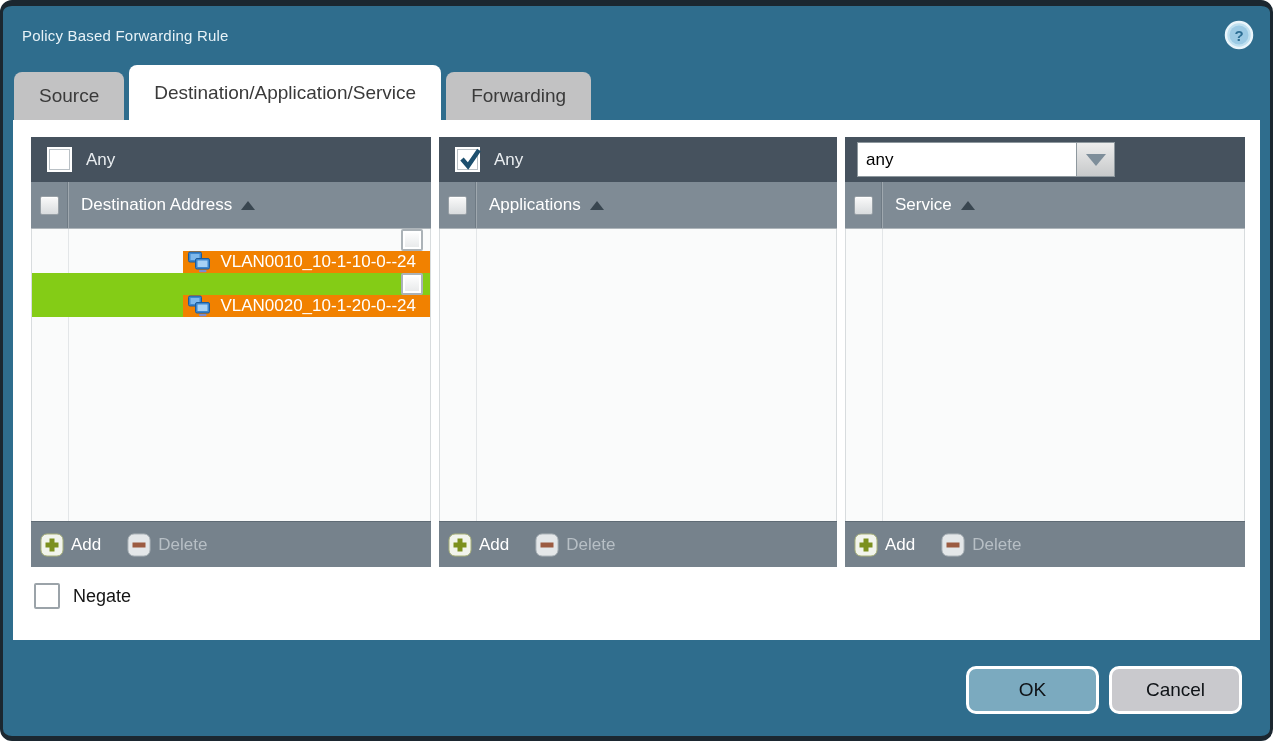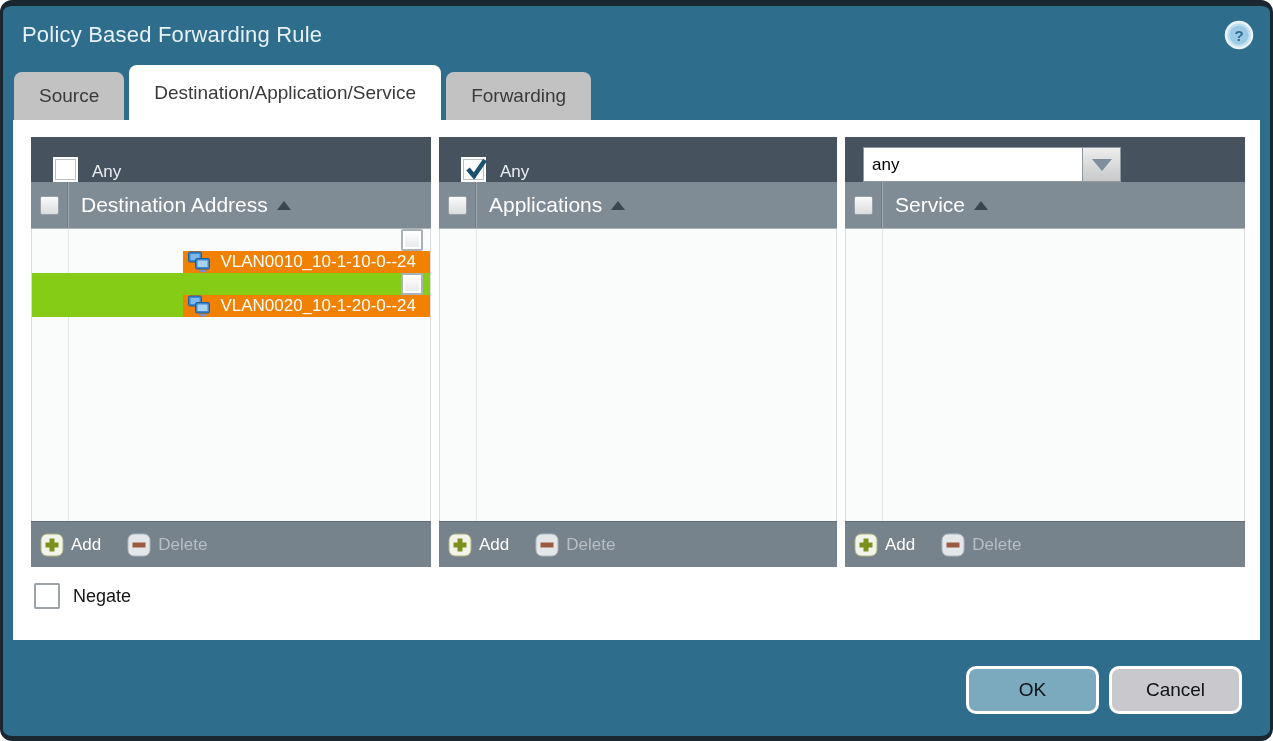--- a/index.html
+++ b/index.html
@@ -10,45 +10,45 @@
     background:#2F6D8D;
     border:3px solid #1B2730;
     border-top-width:6px; border-bottom-width:5px;
     border-radius:12px;
     overflow:hidden;
     position:relative;
   }
 
   
   .titlebar { height:58px; display:flex; align-items:center; justify-content:space-between; padding:0 16px 0 19px; }
-  .title { color:#E7F2F7; font-size:22px; font-weight:400; letter-spacing:.2px; }
+  .title { color:#E7F2F7; font-size:15px; font-weight:400; letter-spacing:.2px; }
   .help { width:30px; height:30px; cursor:pointer; }
 
   
   .tabs { display:flex; align-items:flex-end; padding-left:11px; height:56px; gap:5px; }
   .tab { background:#C2C2C3; color:#3A3A3A; font-size:19px; padding:0 25px; height:48px; line-height:48px; border-radius:8px 8px 0 0; cursor:pointer; white-space:nowrap; }
   .tab.active { background:#FFFFFF; height:55px; line-height:55px; }
 
   
   .panel { background:#FFFFFF; margin:0 10px; height:520px; padding:17px 0 0 18px; }
 
   .cols { display:flex; gap:8px; }
   .col { width:400px; }
   .col.mid { width:398px; }
 
-  .top-bar { height:45px; background:#46525E; display:flex; align-items:flex-end; padding-left:22px; }
+  .top-bar { height:45px; background:#46525E; display:flex; align-items:center; padding-left:16px; }
   .any-label { color:#E9EDF0; font-size:17px; margin-left:14px; }
 
   .cbx-big { width:25px; height:25px; background:#FFF; border:2px solid #FFF; box-shadow:inset 0 0 0 1px #B9C0C5; position:relative; flex:none; }
   .cbx-big svg.check { position:absolute; top:-3px; left:0; }
 
   .col-header { height:47px; background:#7F8B95; display:flex; align-items:center; border-bottom:1px solid #AEB5BA; }
   .cbx-small { width:19px; height:19px; border-radius:2px; background:linear-gradient(#FAFAFA,#D9DCDE); border:1px solid #98A0A6; margin:0 8px 0 9px; box-shadow:inset 0 1px 0 #fff; flex:none; }
   .hsep { width:1px; align-self:stretch; background:#6E7A84; box-shadow:1px 0 0 rgba(255,255,255,.25); margin-right:13px; }
-  .col-label { color:#FFFFFF; font-size:21px; }
+  .col-label { color:#FFFFFF; font-size:17px; }
   .sort-arrow { width:0; height:0; border-left:7px solid transparent; border-right:7px solid transparent; border-bottom:9px solid #394650; margin-left:9px; }
 
   .list { height:292px; background:#FAFBFB; position:relative; border-left:1px solid #D8DCDE; border-right:1px solid #D8DCDE; overflow:hidden; }
   .vsep { position:absolute; left:36px; top:0; bottom:0; width:1px; background:#E3E6E8; }
   .row { height:44px; display:flex; align-items:flex-end; position:relative;flex-direction:column; }
   .row.alt { background:#84cc16; }
   .cbx-row { width:22px; height:22px; margin:0 7px; border:2px solid #ABB2B7; background:linear-gradient(#FFFFFF,#E6E8E9); border-radius:2px; box-shadow:inset 0 0 0 2px #fff; flex:none; }
   .chip { margin-left:11px; height:34px; background:#F18100; display:flex; align-items:center; padding:0 14px 0 4px; color:#FFFFFF; font-size:17px; white-space:nowrap; }
   .chip svg { margin-right:7px; flex:none; }
 

